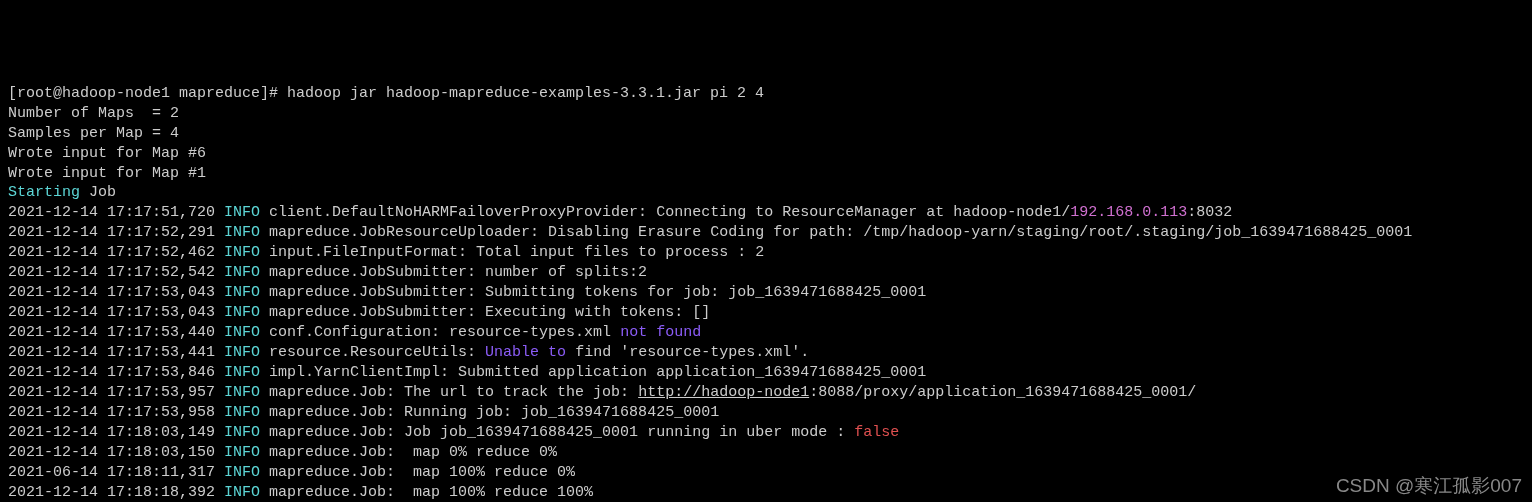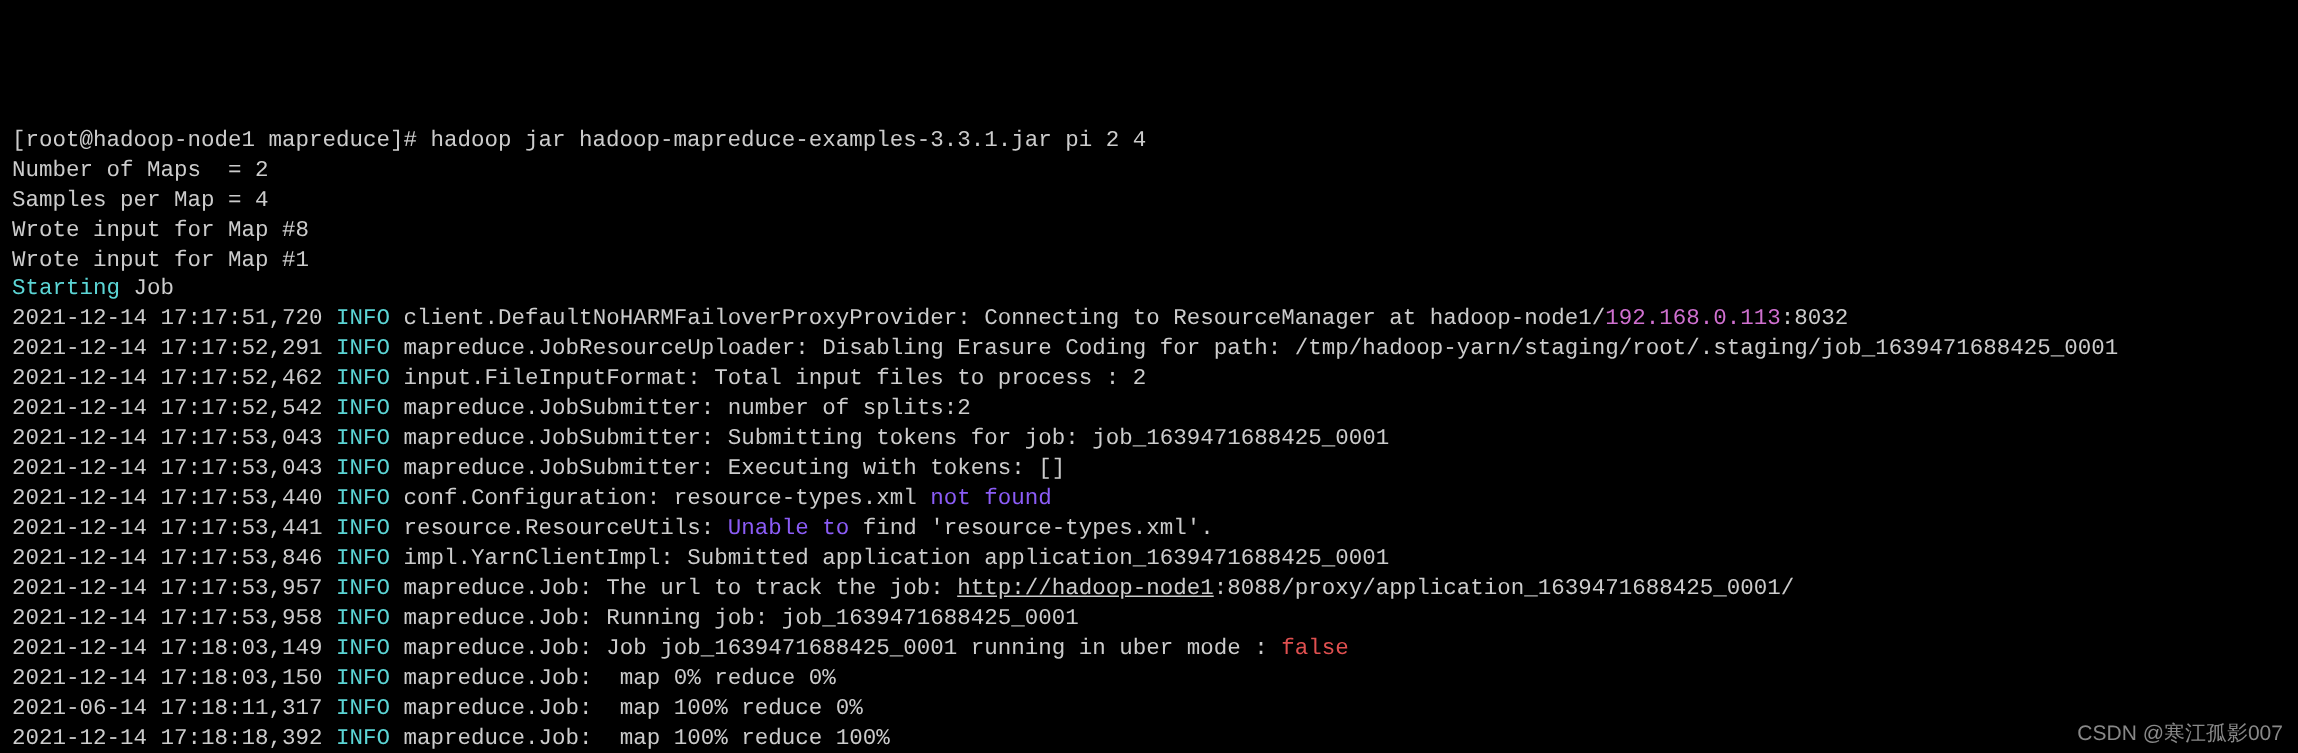--- a/index.html
+++ b/index.html
@@ -17,32 +17,32 @@
   .magenta { color: #d070d0; margin-top: 36px; }
   .yellow { color: #8b5cf6; text-align: right; }
   .red { color: #e05050; }
   .underline { text-decoration: underline; }
   .watermark {
     position: fixed;
     right: 10px;
     bottom: 4px;
     color: #888;
     font-family: sans-serif;
-    font-size: 14px;
+    font-size: 19px;
   }
 </style>
 </head>
 <body>
 
 
 
 <div id="term"><span>[root@hadoop-node1 mapreduce]# </span><span>hadoop jar hadoop-mapreduce-examples-3.3.1.jar pi 2 4</span>
 <span>Number of Maps  = 2</span>
 <span>Samples per Map = 4</span>
-<span>Wrote input for Map #8</span>
+<span>Wrote input for Map #6</span>
 <span>Wrote input for Map #1</span>
 <span class="cyan">Starting</span><span> Job</span>
 <span>2021-12-14 17:17:51,720 </span><span class="cyan">INFO</span><span> client.DefaultNoHARMFailoverProxyProvider: Connecting to ResourceManager at hadoop-node1/</span><span class="magenta">192.168.0.113</span><span>:8032</span>
 <span>2021-12-14 17:17:52,291 </span><span class="cyan">INFO</span><span> mapreduce.JobResourceUploader: Disabling Erasure Coding for path: /tmp/hadoop-yarn/staging/root/.staging/job_1639471688425_0001</span>
 <span>2021-12-14 17:17:52,462 </span><span class="cyan">INFO</span><span> input.FileInputFormat: Total input files to process : 2</span>
 <span>2021-12-14 17:17:52,542 </span><span class="cyan">INFO</span><span> mapreduce.JobSubmitter: number of splits:2</span>
 <span>2021-12-14 17:17:53,043 </span><span class="cyan">INFO</span><span> mapreduce.JobSubmitter: Submitting tokens for job: job_1639471688425_0001</span>
 <span>2021-12-14 17:17:53,043 </span><span class="cyan">INFO</span><span> mapreduce.JobSubmitter: Executing with tokens: []</span>
 <span>2021-12-14 17:17:53,440 </span><span class="cyan">INFO</span><span> conf.Configuration: resource-types.xml </span><span class="yellow">not found</span>
 <span>2021-12-14 17:17:53,441 </span><span class="cyan">INFO</span><span> resource.ResourceUtils: </span><span class="yellow">Unable to</span><span> find 'resource-types.xml'.</span>

